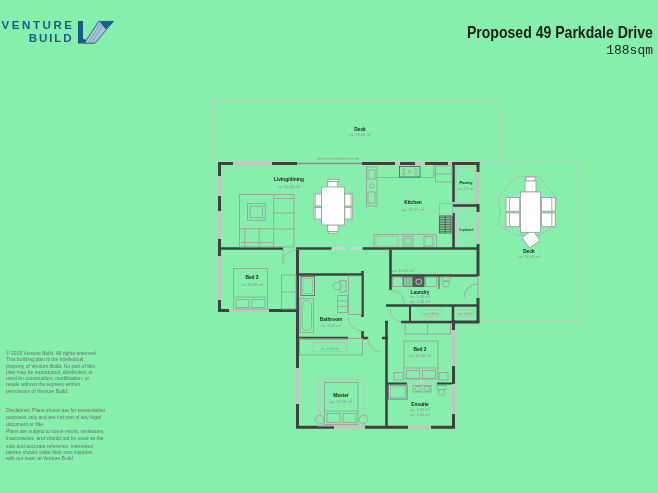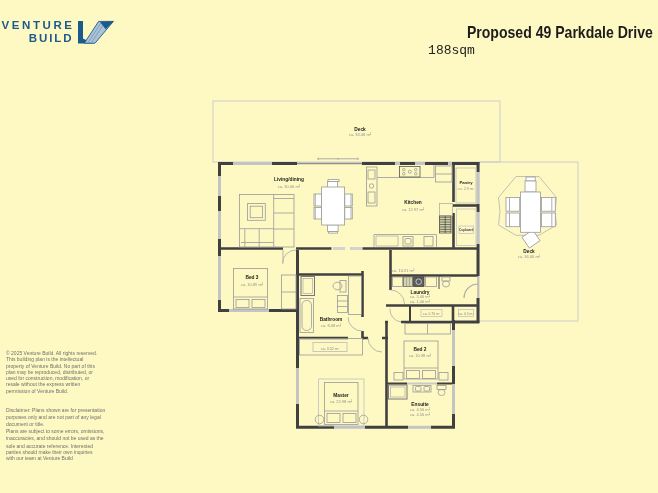--- a/index.html
+++ b/index.html
@@ -1,18 +1,18 @@
 <!DOCTYPE html>
 <html><head>
 <meta charset="utf-8">
 <style>
   html,body{margin:0;padding:0;background:#fff;}
-  #canvas{position:relative;width:658px;height:493px;background:#fef9c3;overflow:hidden;transform:translateZ(0);
+  #canvas{position:relative;width:658px;height:493px;background:#86efac;overflow:hidden;transform:translateZ(0);
           font-family:"Liberation Sans", sans-serif;}
-  .title{position:absolute;right:5px;top:22.5px;color:#1c1c1c;}
+  .title{position:absolute;right:5px;top:22.5px;text-align:right;color:#1c1c1c;}
   .title .t1{font-size:17px;font-weight:bold;letter-spacing:0px;transform:scaleX(0.827);transform-origin:100% 50%;}
   .title .t2{font-size:13px;margin-top:0.5px;color:#222;font-family:Liberation Mono, monospace;}
   .foot{position:absolute;left:6px;color:#6f6f6f;font-size:5px;line-height:6.3px;}
 </style>
 </head>
 <body>
 <div id="canvas">
 
 <svg style="position:absolute;left:0;top:0" width="130" height="60" viewBox="0 0 130 60">
   <g fill="#1b5a8c" font-family="Liberation Sans, sans-serif">

